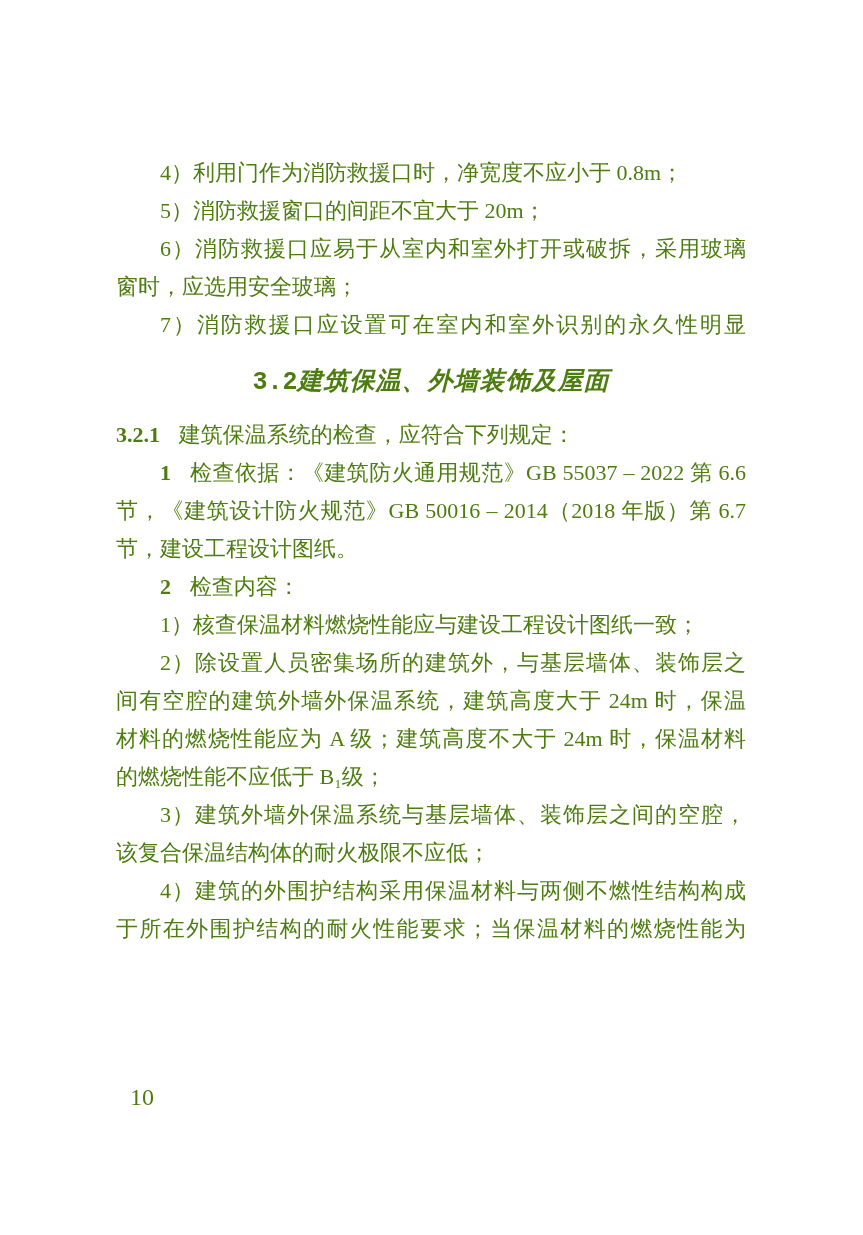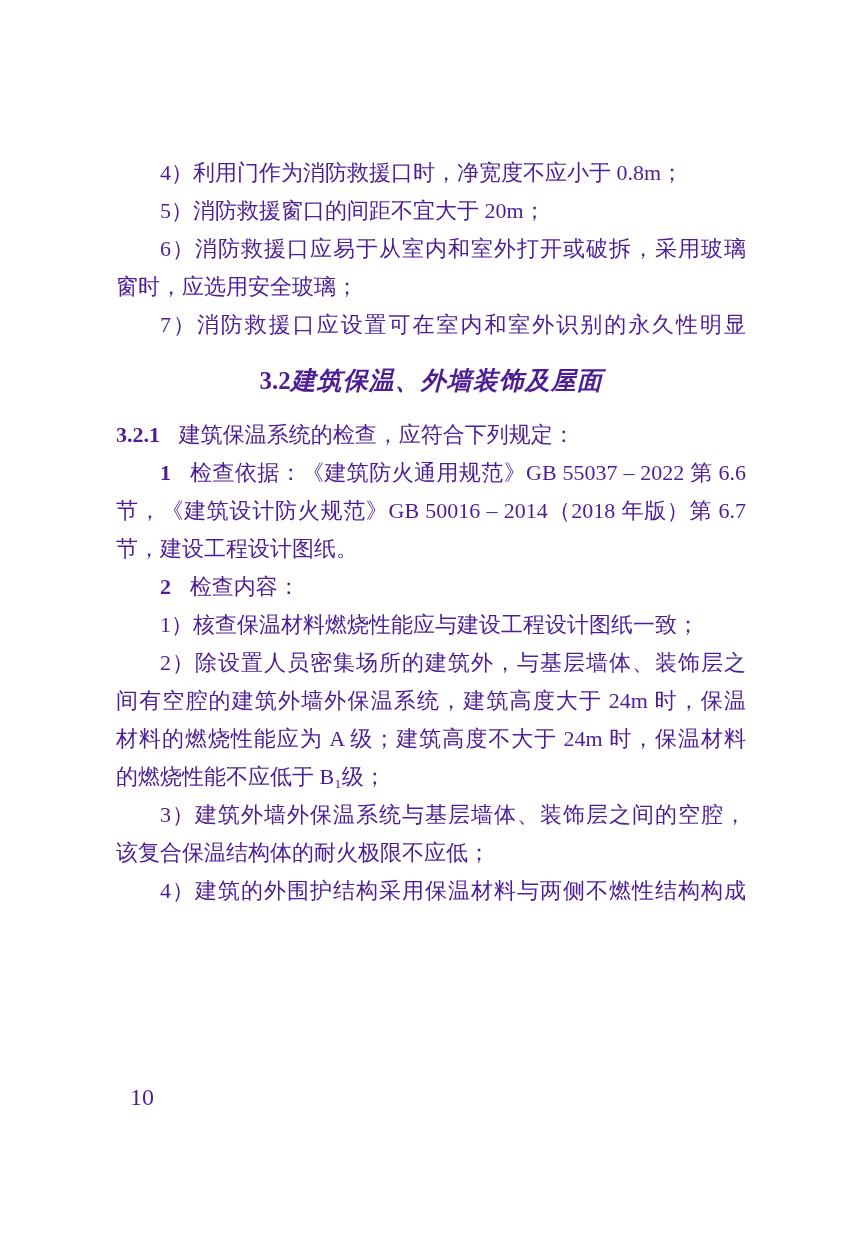--- a/index.html
+++ b/index.html
@@ -1,21 +1,21 @@
 <!DOCTYPE html>
 <html><head>
 <meta charset="utf-8">
 <style>
   html, body { margin: 0; padding: 0; background: #ffffff; }
   .page {
     position: relative;
     width: 863px;
     height: 1235px;
     background: #ffffff;
-    color: #4c1d95;
+    color: #4d7c0f;
     font-family: "Liberation Serif", "DejaVu Serif", serif;
     overflow: hidden;
   }
   .text-block {
     position: absolute;
     left: 116px;
     top: 154px;
     width: 630px;
     font-size: 22px;
   }
@@ -37,21 +37,21 @@
   }
   .heading {
     height: 72px;
     line-height: 72px;
     text-align: center;
     font-weight: bold;
     font-size: 25px;
     white-space: nowrap;
   }
   .heading .h-num {
-    font-family: Liberation Serif, serif;
+    font-family: Liberation Mono, monospace;
   }
   .heading .h-title {
     font-family: "Liberation Sans", "DejaVu Sans", sans-serif;
     letter-spacing: 1px;
     font-style: italic;
   }
   .page-number {
     position: absolute;
     left: 130px;
     top: 1082px;
@@ -81,17 +81,18 @@
     <div class="line"><span>节，建设工程设计图纸。</span></div>
     <div class="line i"><span class="num">2</span><span>检查内容：</span></div>
     <div class="line i"><span>1）核查保温材料燃烧性能应与建设工程设计图纸一致；</span></div>
     <div class="line i j"><span>2）除设置人员密集场所的建筑外，与基层墙体、装饰层之</span></div>
     <div class="line j"><span>间有空腔的建筑外墙外保温系统，建筑高度大于 24m 时，保温</span></div>
     <div class="line j"><span>材料的燃烧性能应为 A 级；建筑高度不大于 24m 时，保温材料</span></div>
     <div class="line"><span>的燃烧性能不应低于 B₁级；</span></div>
     <div class="line i j"><span>3）建筑外墙外保温系统与基层墙体、装饰层之间的空腔，</span></div>
     <div class="line"><span>该复合保温结构体的耐火极限不应低；</span></div>
     <div class="line i j"><span>4）建筑的外围护结构采用保温材料与两侧不燃性结构构成</span></div>
+    <div class="line j"><span>于所在外围护结构的耐火性能要求；当保温材料的燃烧性能为</span></div>
 
   </div>
 
   <div class="page-number">10</div>
 </div>
 
 </body></html>

